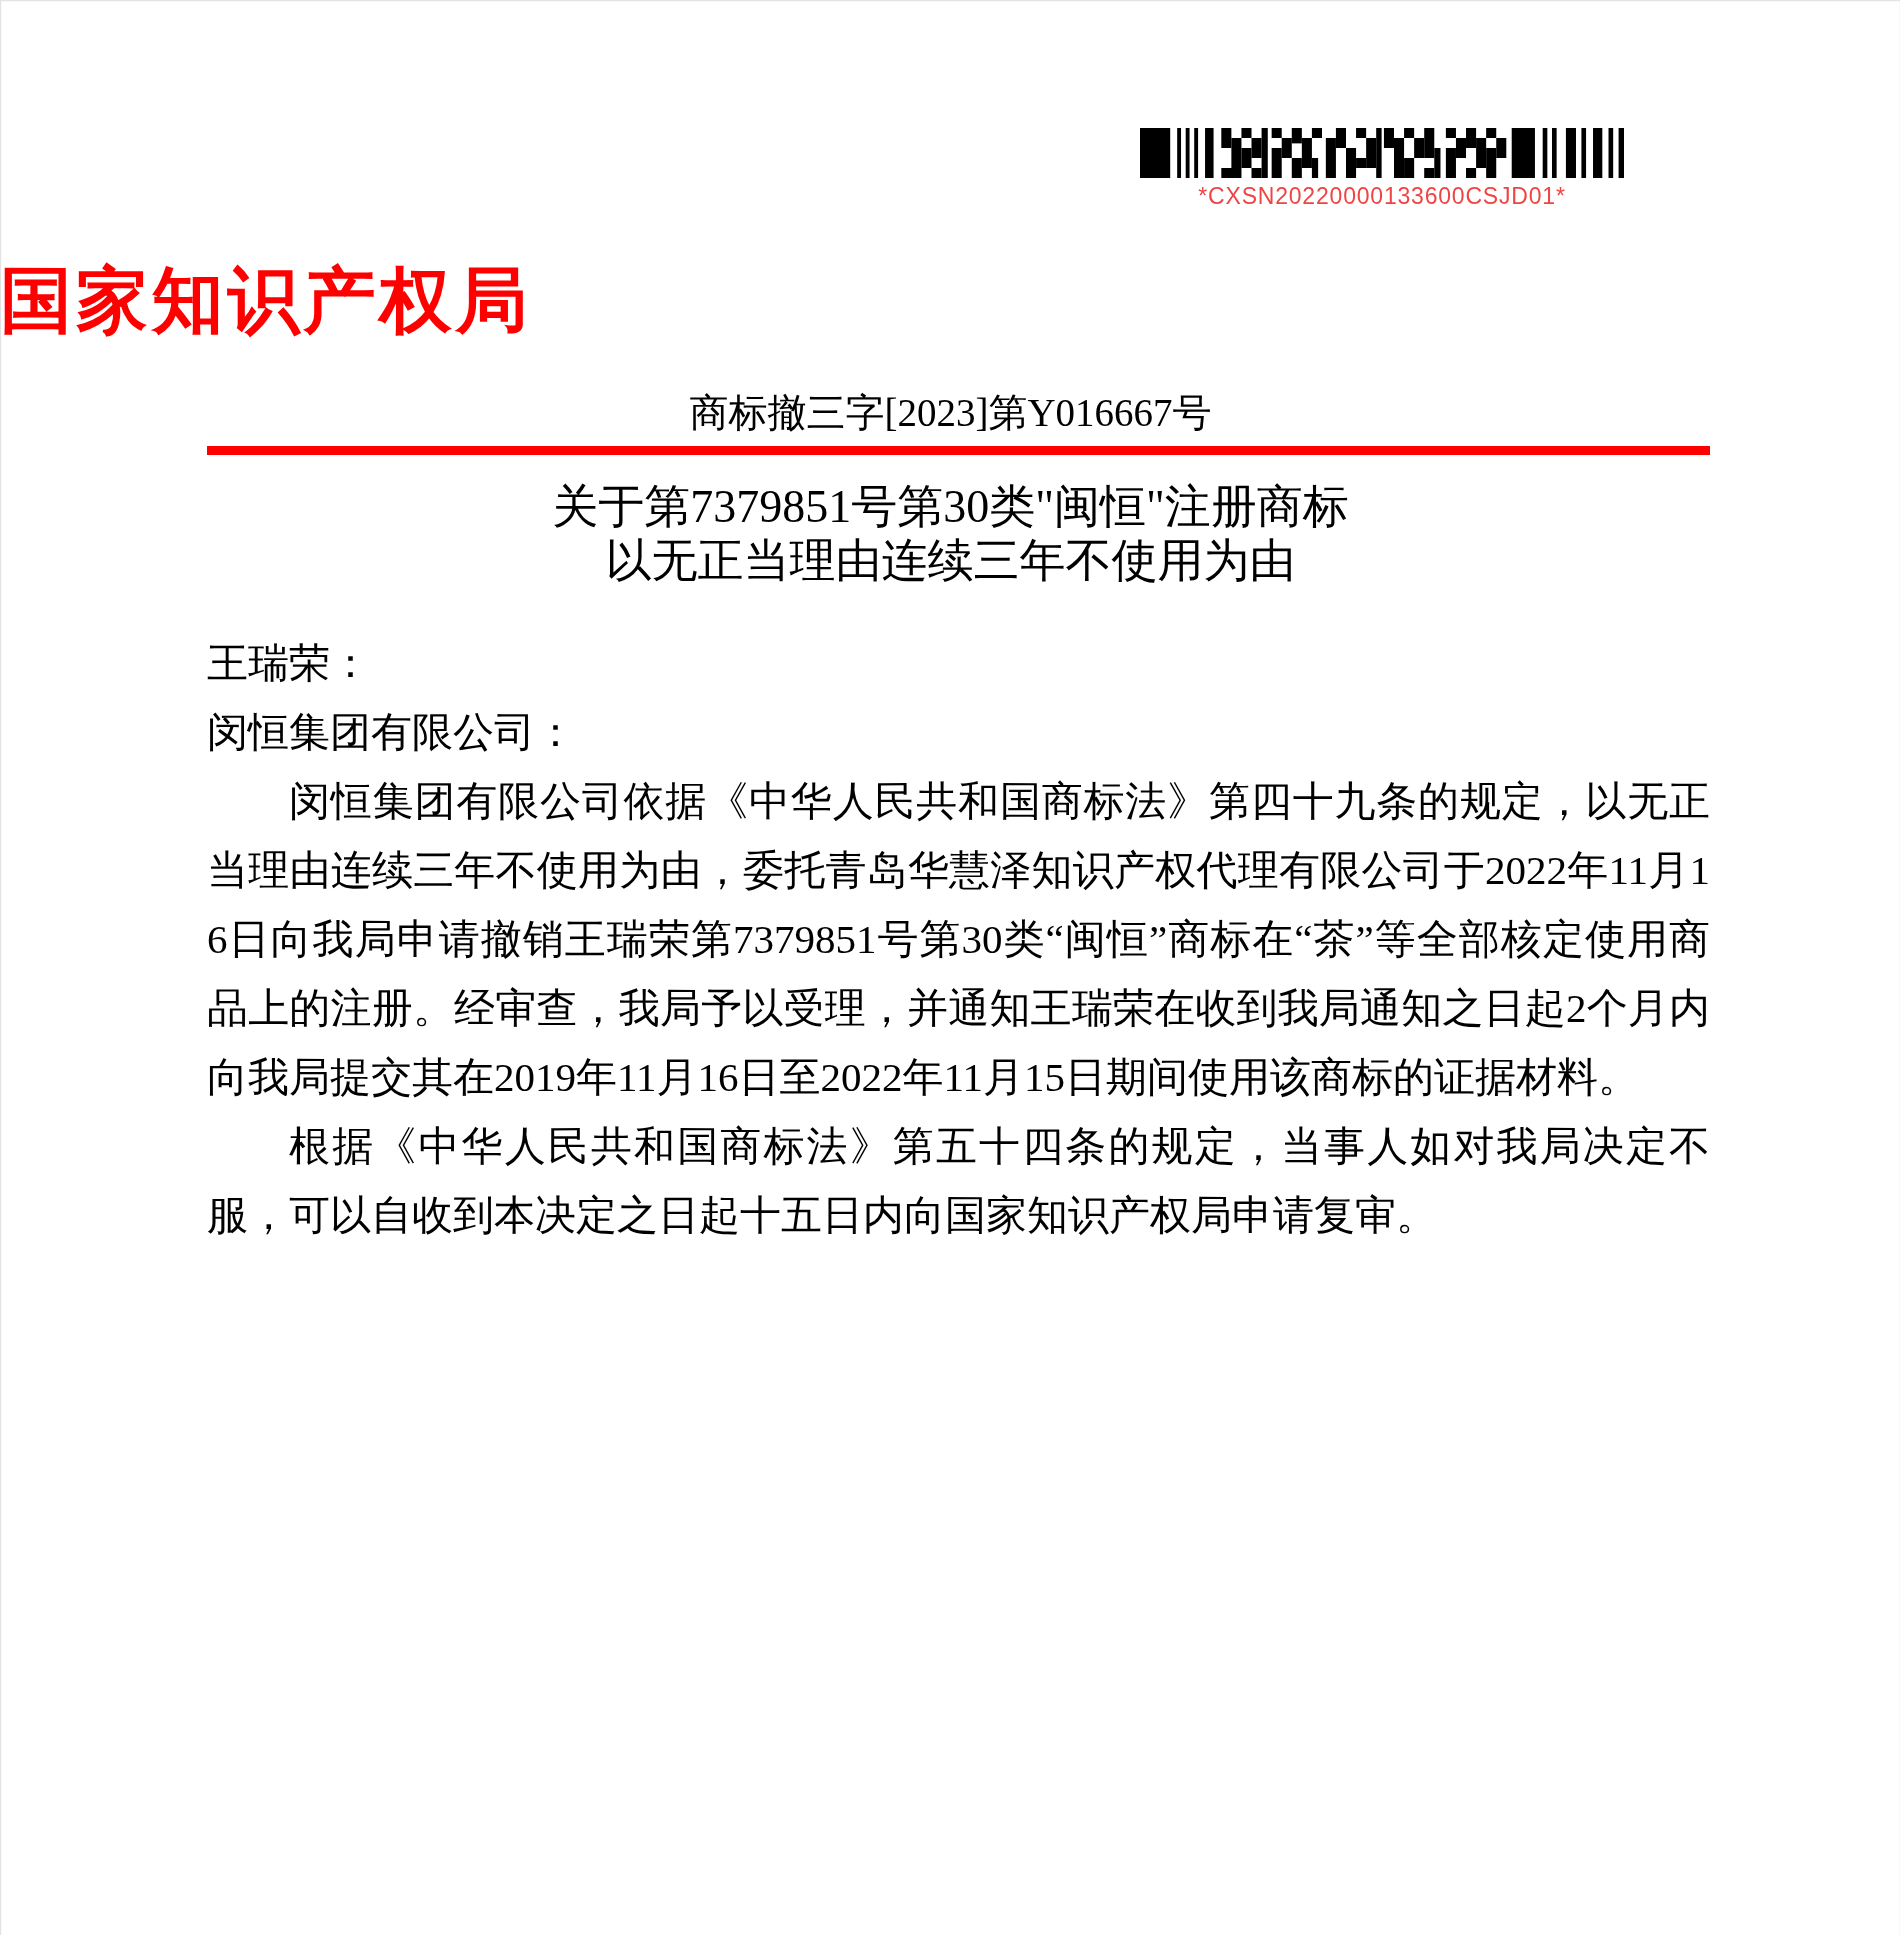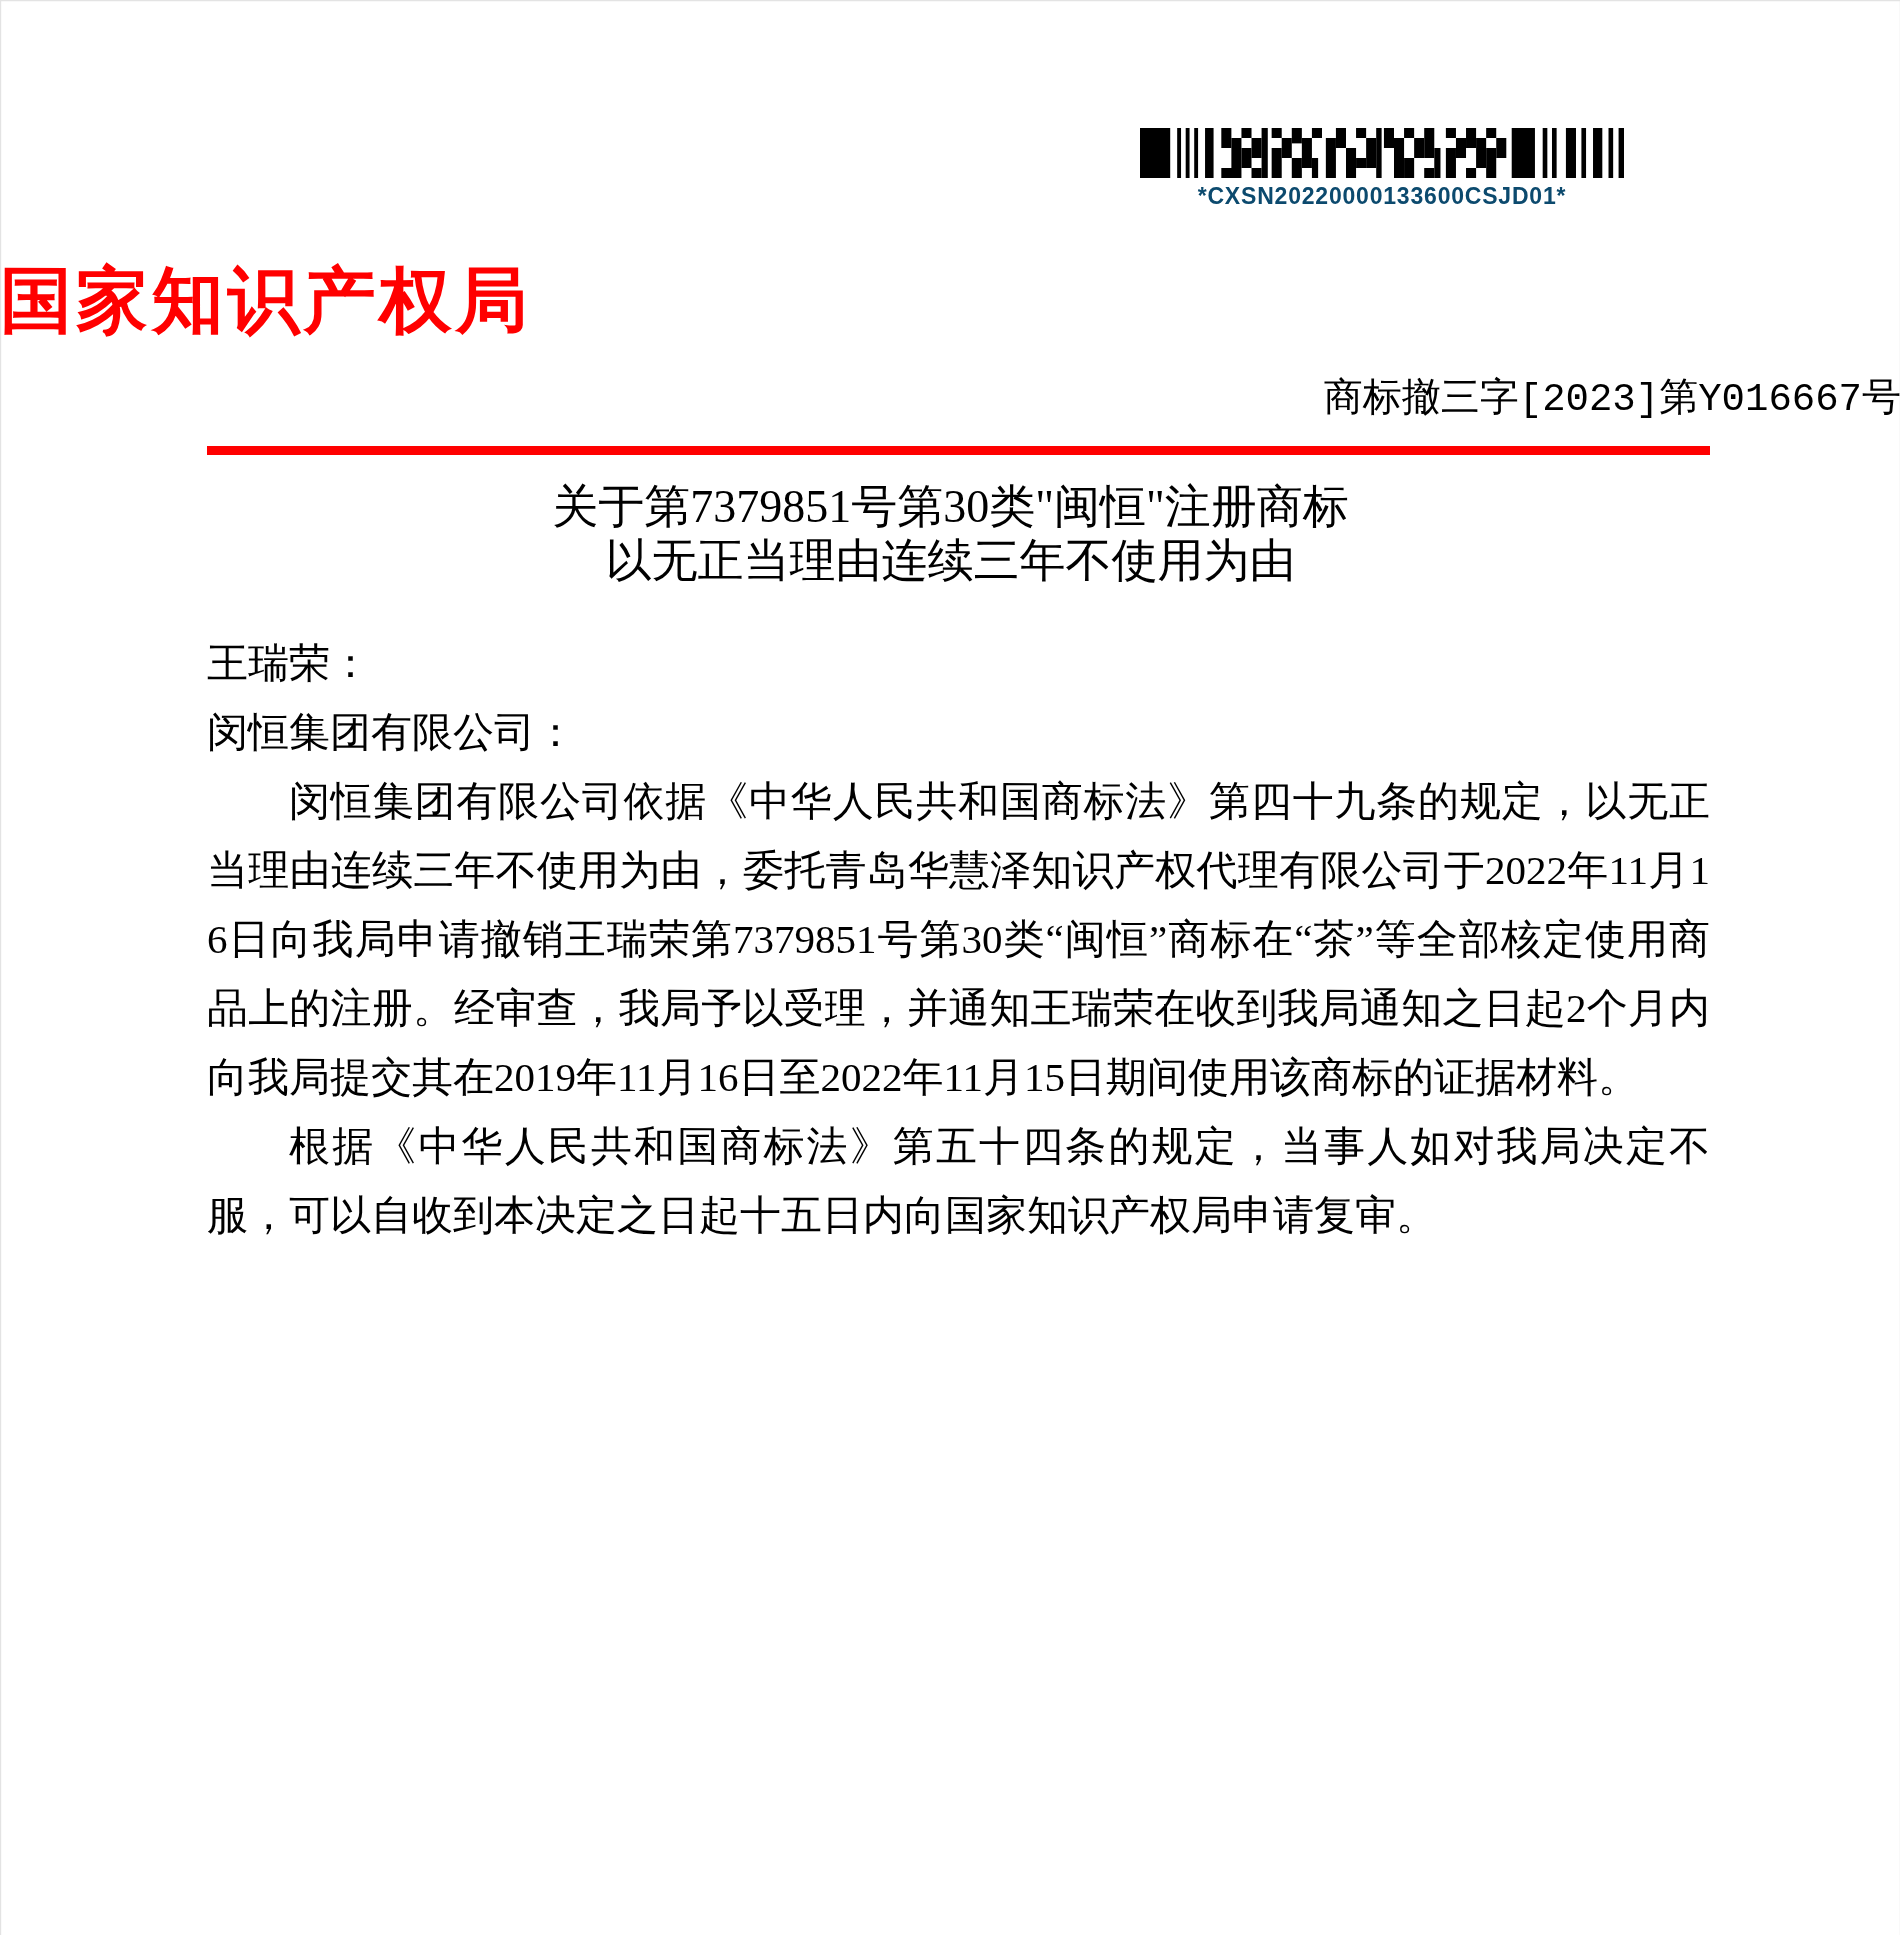--- a/index.html
+++ b/index.html
@@ -25,48 +25,47 @@
     text-align: center;
   }
   .barcode-svg {
     display: block;
     width: 484px;
     height: 50px;
   }
   .barcode-label {
     margin-top: 5.4px;
     font-family: "Liberation Sans", "DejaVu Sans", sans-serif;
-    font-weight: bold;
+    font-weight: normal;
     font-size: 23px;
     letter-spacing: 0.8px;
     white-space: nowrap;
-    color: #0c4a6e;
+    color: #ef4444;
   }
   .agency-title {
     position: absolute;
     top: 259px;
     left: 0;
     width: 100%;
     margin: 0;
     font-size: 72px;
     line-height: 85px;
     font-weight: bold;
     letter-spacing: 3.9px;
     color: #ff0000;
   }
   .doc-number {
     position: absolute;
-    top: 377px;
+    top: 390px;
     left: 0;
     width: 100%;
-    text-align: right;
+    text-align: center;
     font-size: 39px;
     line-height: 46px;
     color: #000000;
-    font-family: Liberation Mono, monospace;
   }
   .red-divider {
     position: absolute;
     top: 446px;
     left: 207px;
     width: 1503px;
     height: 9.3px;
     background: #ff0000;
   }
   .decision-title {

